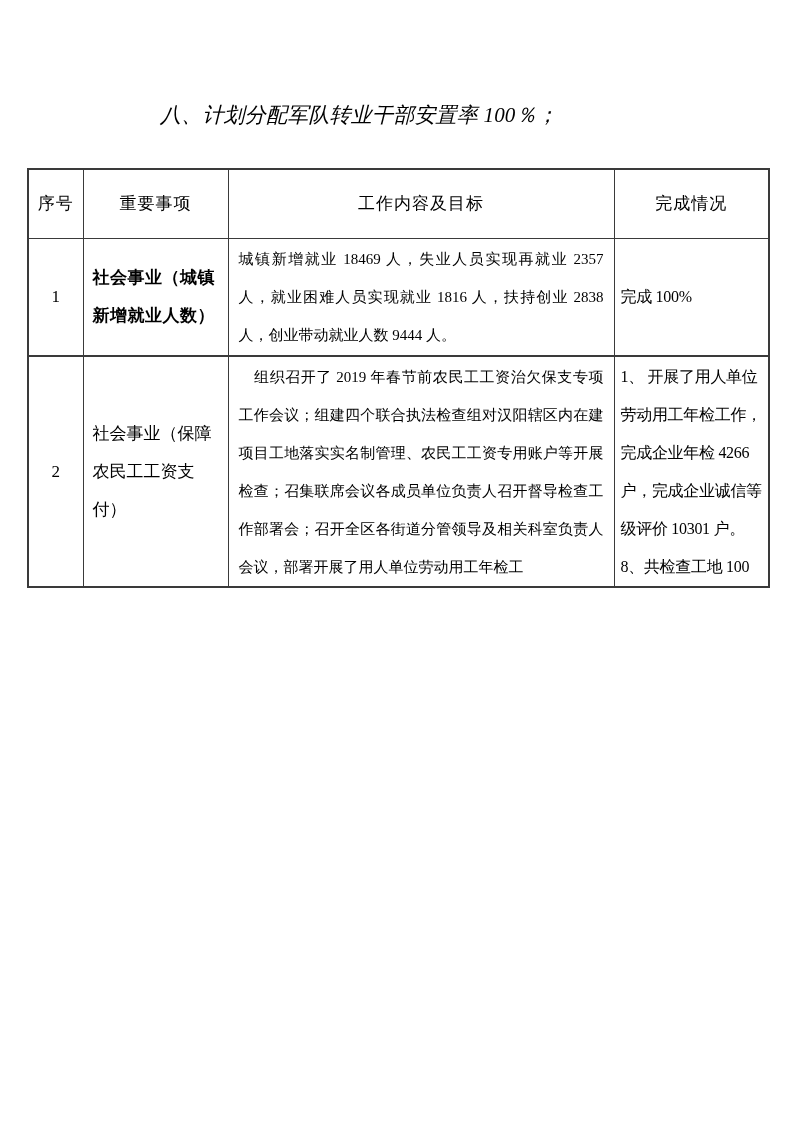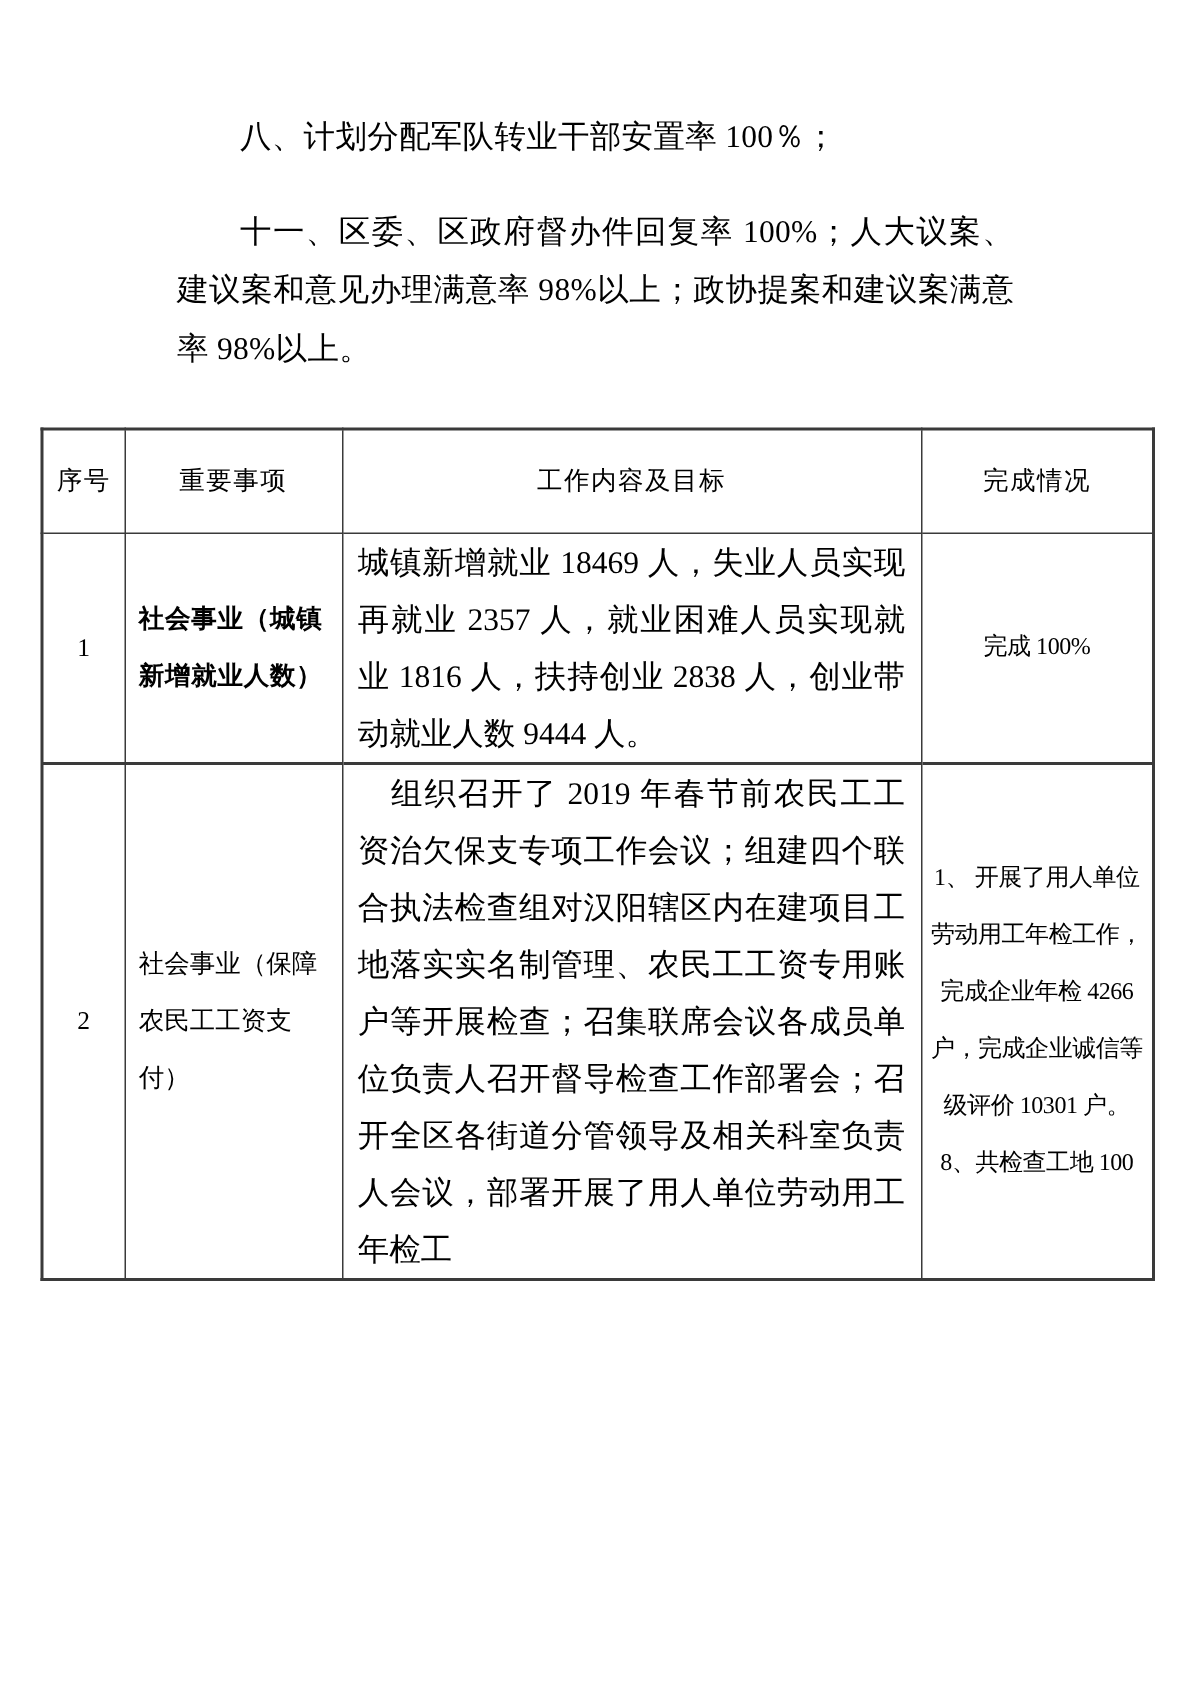--- a/index.html
+++ b/index.html
@@ -9,21 +9,22 @@
     width: 794px;
     height: 1122px;
     margin: 0 auto;
     background: #ffffff;
     overflow: hidden;
     position: relative;
     color: #000;
     font-family: "Liberation Serif", "DejaVu Serif", serif;
   }
   .doc-body {
-    padding: 72px 118px 0 118px;
+    padding: 96px 118px 0 118px;
+    font-style: italic;
   }
   .para {
     font-size: 21px;
     line-height: 39px;
     text-indent: 2em;
     text-align: justify;
     margin-bottom: 24px;
     letter-spacing: 0.2px;
   }
   table.report {
@@ -42,32 +43,31 @@
   }
   tr.hdr { height: 69px; }
   tr.r1  { height: 118px; }
   tr.r2  { height: 231px; }
   tr.r2 td { border-top: 2px solid #3a3a3a; }
   th { font-size: 17px; text-align: center; letter-spacing: 1px; }
   td { font-size: 17px; line-height: 38px; }
   td.c-no { text-align: center; }
   td.c-item { padding: 0 9px; text-align: left; margin-top: 44px; }
   td.c-item .item-bold { font-weight: bold; font-family: "Liberation Sans", "DejaVu Sans", sans-serif; letter-spacing: 0.5px; }
-  td.c-content { padding: 0 10px; text-align: justify; font-size: 21px; }
+  td.c-content { padding: 0 10px; text-align: justify; font-size: 15px; }
   td.c-status { padding: 0 6px; text-align: left; font-size: 16px; letter-spacing: -0.3px; }
-  td.c-status .status-line { text-align: center; }
+  td.c-status .status-line { text-align: left; }
 </style>
 </head>
 <body>
 
 <div class="page">
 
   <div class="doc-body">
     <p class="para">八、计划分配军队转业干部安置率 100％；</p>
-    <p class="para">十一、区委、区政府督办件回复率 100%；人大议案、建议案和意见办理满意率 98%以上；政协提案和建议案满意率 98%以上。</p>
   </div>
 
   <table class="report">
     <colgroup>
       <col style="width:55px">
       <col style="width:145px">
       <col style="width:386px">
       <col style="width:155px">
     </colgroup>
     <tbody>

